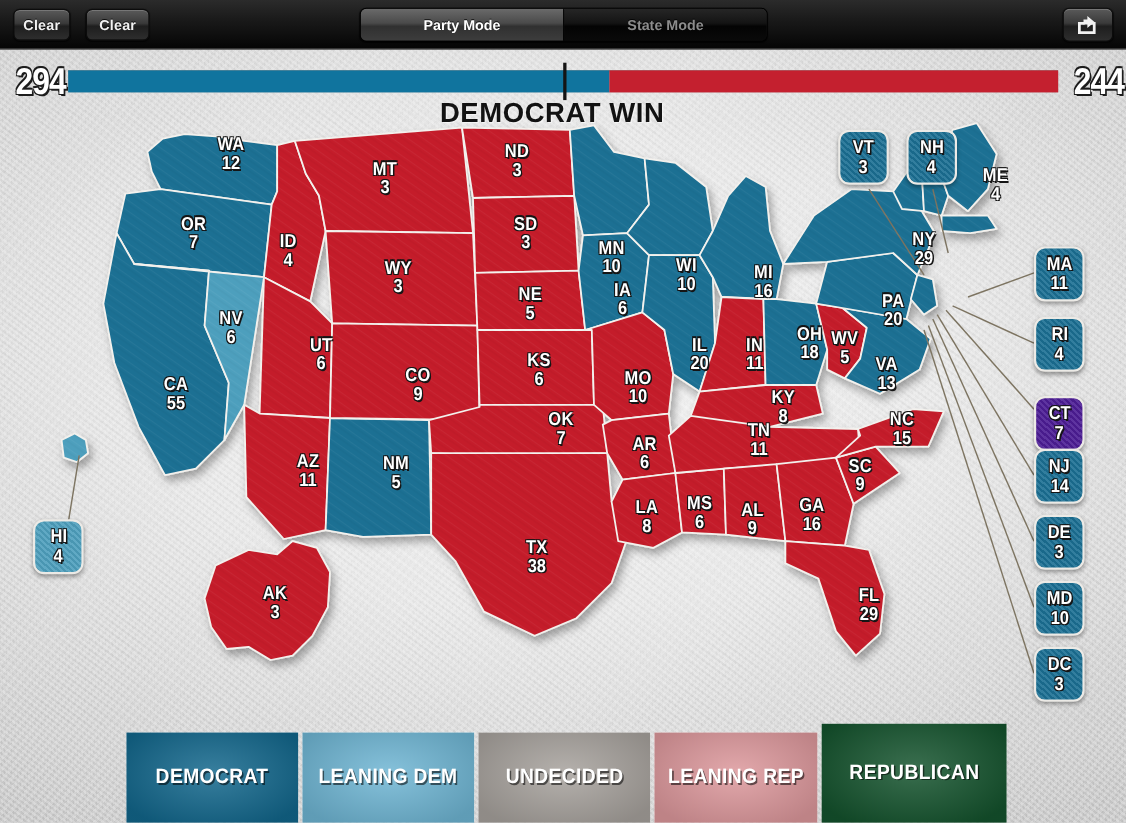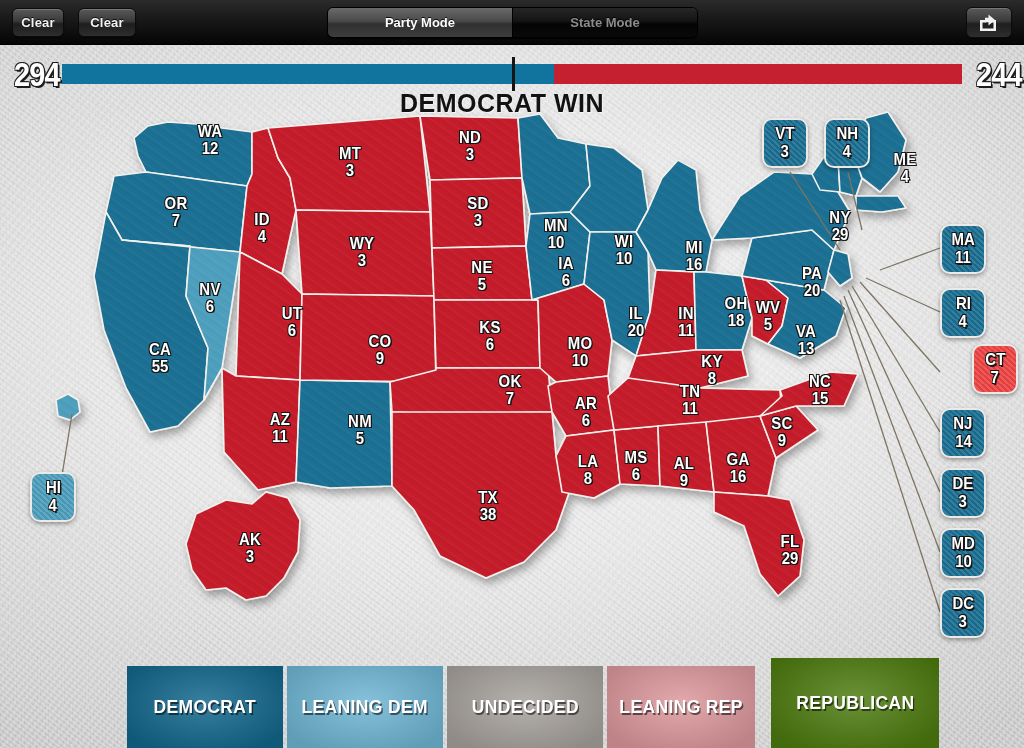--- a/index.html
+++ b/index.html
@@ -121,21 +121,21 @@
     background-image: repeating-linear-gradient(42deg, rgba(255,255,255,.10) 0 2px, rgba(0,0,0,.06) 2px 4px);
   }
   .callout span {
     position: relative; display: block; font-size: 17px; font-weight: bold; color: #fff;
     font-family: "Liberation Sans Narrow","Liberation Sans", sans-serif;
     line-height: 1.05; transform: scaleX(.88);
     text-shadow: 1.5px 1.5px 0 #151515, -1px 1px 0 #151515, 1px -1px 0 #151515, -1px -1px 0 #151515;
   }
 
   
-  #legend { position: absolute; left: 12px; bottom: 0; width: 1004px; height: 90px; z-index: 30; }
+  #legend { position: absolute; left: 0; bottom: 0; width: 1004px; height: 90px; z-index: 30; }
   .leg {
     position: absolute; bottom: 0; height: 88px;
     display: flex; align-items: center; justify-content: center;
     cursor: pointer; overflow: hidden;
   }
   .leg .lbl {
     position: relative; font-size: 19px; font-weight: bold; letter-spacing: .4px;
     font-family: "Liberation Sans Narrow","Liberation Sans", sans-serif;
     transform: scaleX(.92); white-space: nowrap;
   }
@@ -445,21 +445,21 @@
         <div class="callout" style="left: 940px; top: 124px; background: rgb(27, 111, 147);">
           <div class="cg"></div>
           <span>MA</span>
           <span>11</span>
         </div>
         <div class="callout" style="left: 940px; top: 188px; background: rgb(27, 111, 147);">
           <div class="cg"></div>
           <span>RI</span>
           <span>4</span>
         </div>
-        <div class="callout" style="left: 940px; top: 244px; background: #ef4444; margin-left: 32px;">
+        <div class="callout" style="left: 940px; top: 260px; background: #4c1d95;">
           <div class="cg"></div>
           <span>CT</span>
           <span>7</span>
         </div>
         <div class="callout" style="left: 940px; top: 308px; background: rgb(27, 111, 147);">
           <div class="cg"></div>
           <span>NJ</span>
           <span>14</span>
         </div>
         <div class="callout" style="left: 940px; top: 368px; background: rgb(27, 111, 147);">
@@ -495,19 +495,19 @@
         <span class="lbl" style="color: rgb(255, 255, 255); text-shadow: rgba(0, 0, 0, 0.55) 1.5px 1.5px 0px;">LEANING DEM</span>
       </div>
       <div class="leg" style="left: 435px; width: 156px; background: rgb(167, 162, 157); height: 82px; margin-top: 12px;">
         <div class="tex"></div>
         <span class="lbl" style="color: rgb(255, 255, 255); text-shadow: rgba(0, 0, 0, 0.55) 1.5px 1.5px 0px;">UNDECIDED</span>
       </div>
       <div class="leg" style="left: 595px; width: 148px; background: rgb(221, 152, 156); height: 82px;">
         <div class="tex"></div>
         <span class="lbl" style="color: rgb(255, 255, 255); text-shadow: rgba(0, 0, 0, 0.55) 1.5px 1.5px 0px;">LEANING REP</span>
       </div>
-      <div class="leg sel" style="left: 747px; width: 168px; background: #4d7c0f; height: 90px; margin-left: 12px;">
+      <div class="leg sel" style="left: 747px; width: 168px; background: #14532d; height: 90px;">
         <div class="tex"></div>
         <span class="lbl" style="color: rgb(255, 255, 255); text-shadow: rgba(0, 0, 0, 0.55) 1.5px 1.5px 0px;">REPUBLICAN</span>
       </div>
     </div>
 
 </div>
 
 </body></html>

